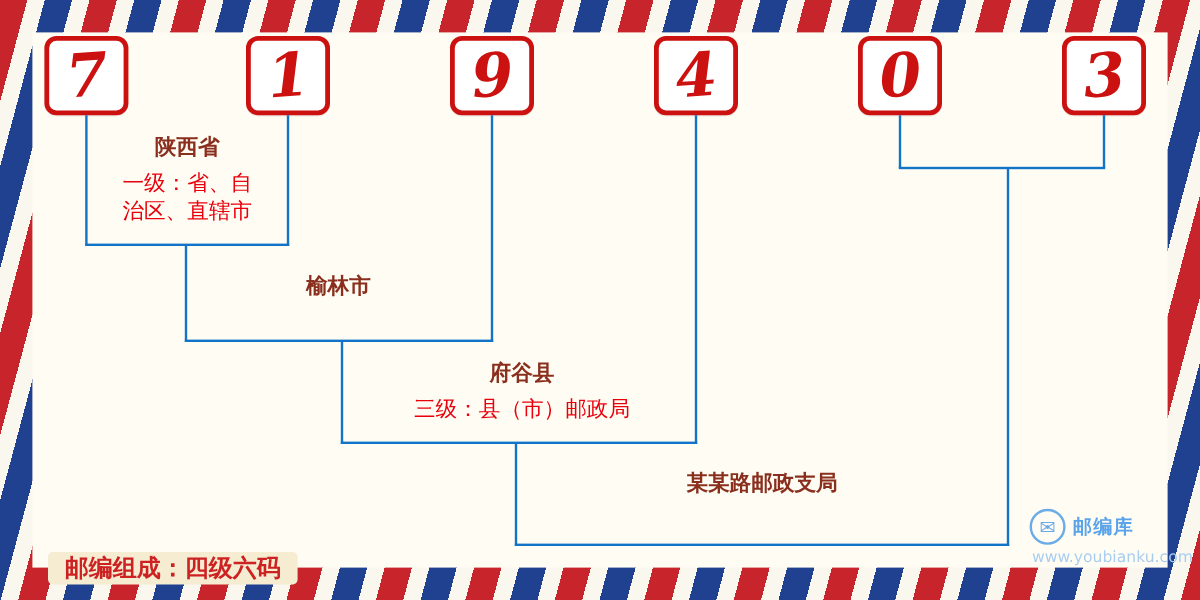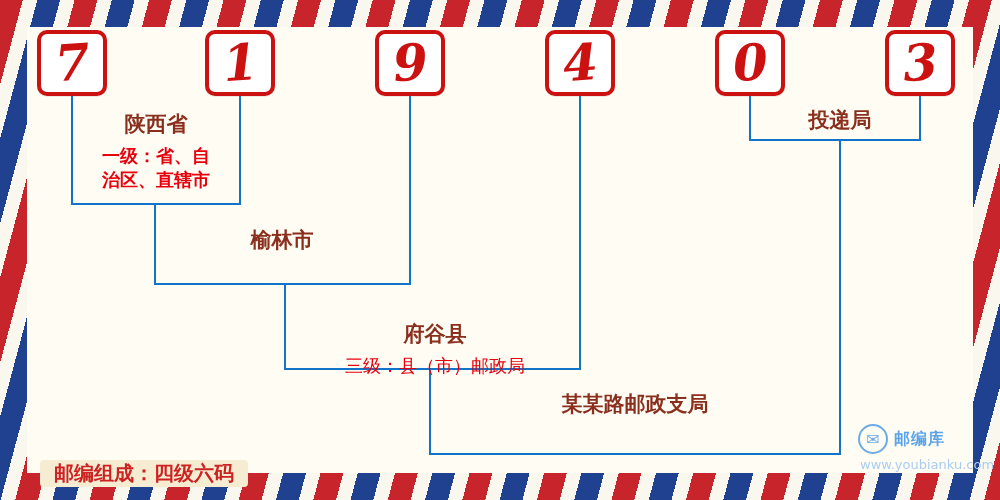--- a/index.html
+++ b/index.html
@@ -19,23 +19,23 @@
   }
   .digit{
     font-family:"DejaVu Serif","Liberation Serif",serif;
     font-style:italic;font-weight:bold;font-size:50px;line-height:1;
     color:#cc1111;transform:rotate(-4deg);
   }
   .hline,.vline{position:absolute;background:#1274c8;}
   .hline{height:2px;}
   .vline{width:2px;}
   .label{position:absolute;text-align:center;}
-  .label .name{font-size:21px;font-weight:bold;color:#8a2f1e;line-height:1.2;}
+  .label .name{font-size:18px;font-weight:bold;color:#8a2f1e;line-height:1.2;}
   .label .desc{font-size:18px;color:#e8000d;margin-top:7px;line-height:1.35;}
-  .label.l1 .desc{max-width:120px;margin-left:auto;margin-right:auto;font-weight:bold;}
+  .label.l1 .desc{max-width:120px;margin-left:auto;margin-right:auto;}
   .footer-box{
     position:absolute;left:40px;top:430px;padding:0 14px;border-radius:4px;
     background:#f5ecd2;font-size:20px;font-weight:bold;color:#cc2222;margin-top:30px;
   }
   .logo{position:absolute;left:858px;top:424px;width:130px;}
   .logo-row{display:flex;align-items:center;gap:6px;}
   .logo-icon{
     width:30px;height:30px;border:2px solid #6aabe8;border-radius:50%;
     color:#6aabe8;display:flex;align-items:center;justify-content:center;
     font-size:16px;box-sizing:border-box;background:#fffdf3;
@@ -88,29 +88,26 @@
   <div class="vline" style="left:919px;top:96px;height:44px"></div>
   <div class="hline" style="left:749px;top:139px;width:172px"></div>
 
   <div class="label l1" style="left:66px;top:112px;width:180px">
     <div class="name">陕西省</div>
     <div class="desc">一级：省、自治区、直辖市</div>
   </div>
   <div class="label" style="left:192px;top:228px;width:180px">
     <div class="name">榆林市</div>
   </div>
-  <div class="label" style="left:320px;top:322px;width:230px">
+  <div class="label" style="left:320px;top:301px;width:230px">
     <div class="name">府谷县</div>
     <div class="desc">三级：县（市）邮政局</div>
   </div>
   <div class="label" style="left:505px;top:392px;width:260px">
     <div class="name">某某路邮政支局</div>
-  </div>
-  <div class="label" style="left:755px;top:108px;width:170px">
-    <div class="name">投递局</div>
   </div>
 
   <div class="footer-box">邮编组成：四级六码</div>
 
   <div class="logo">
     <div class="logo-row">
       <div class="logo-icon">✉</div>
       <div class="logo-brand">邮编库</div>
     </div>
     <div class="logo-url">www.youbianku.com</div>

